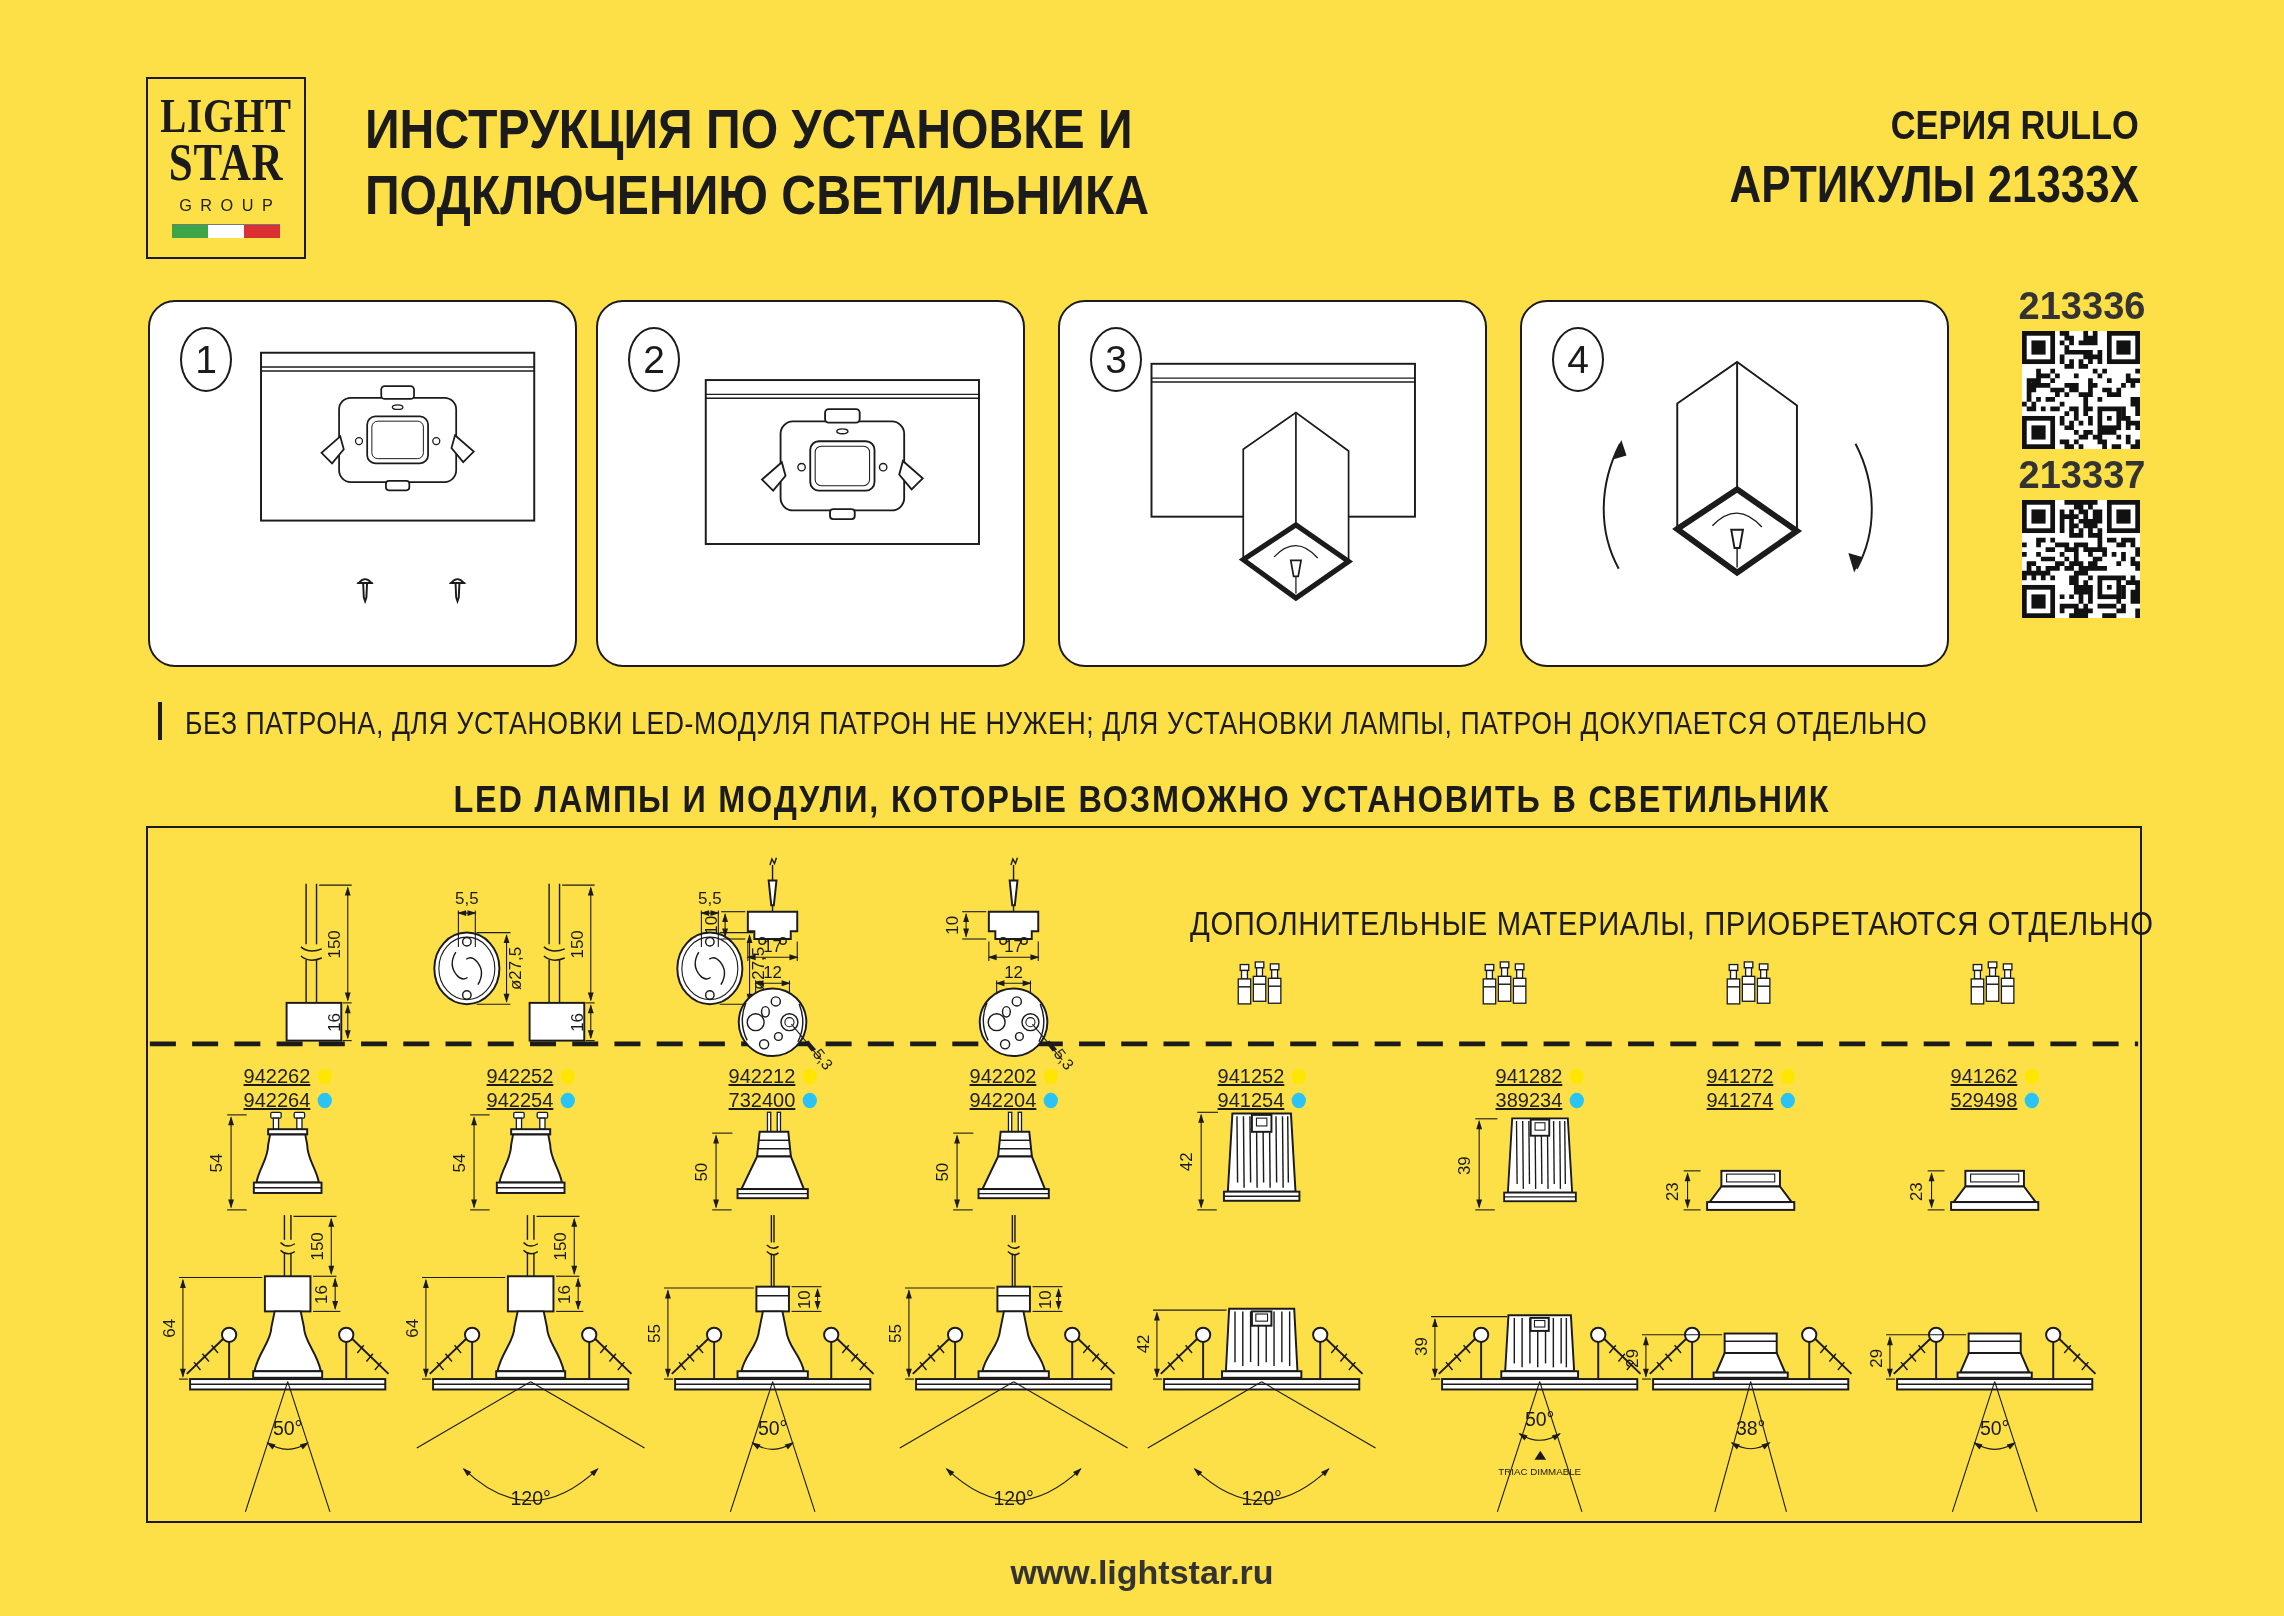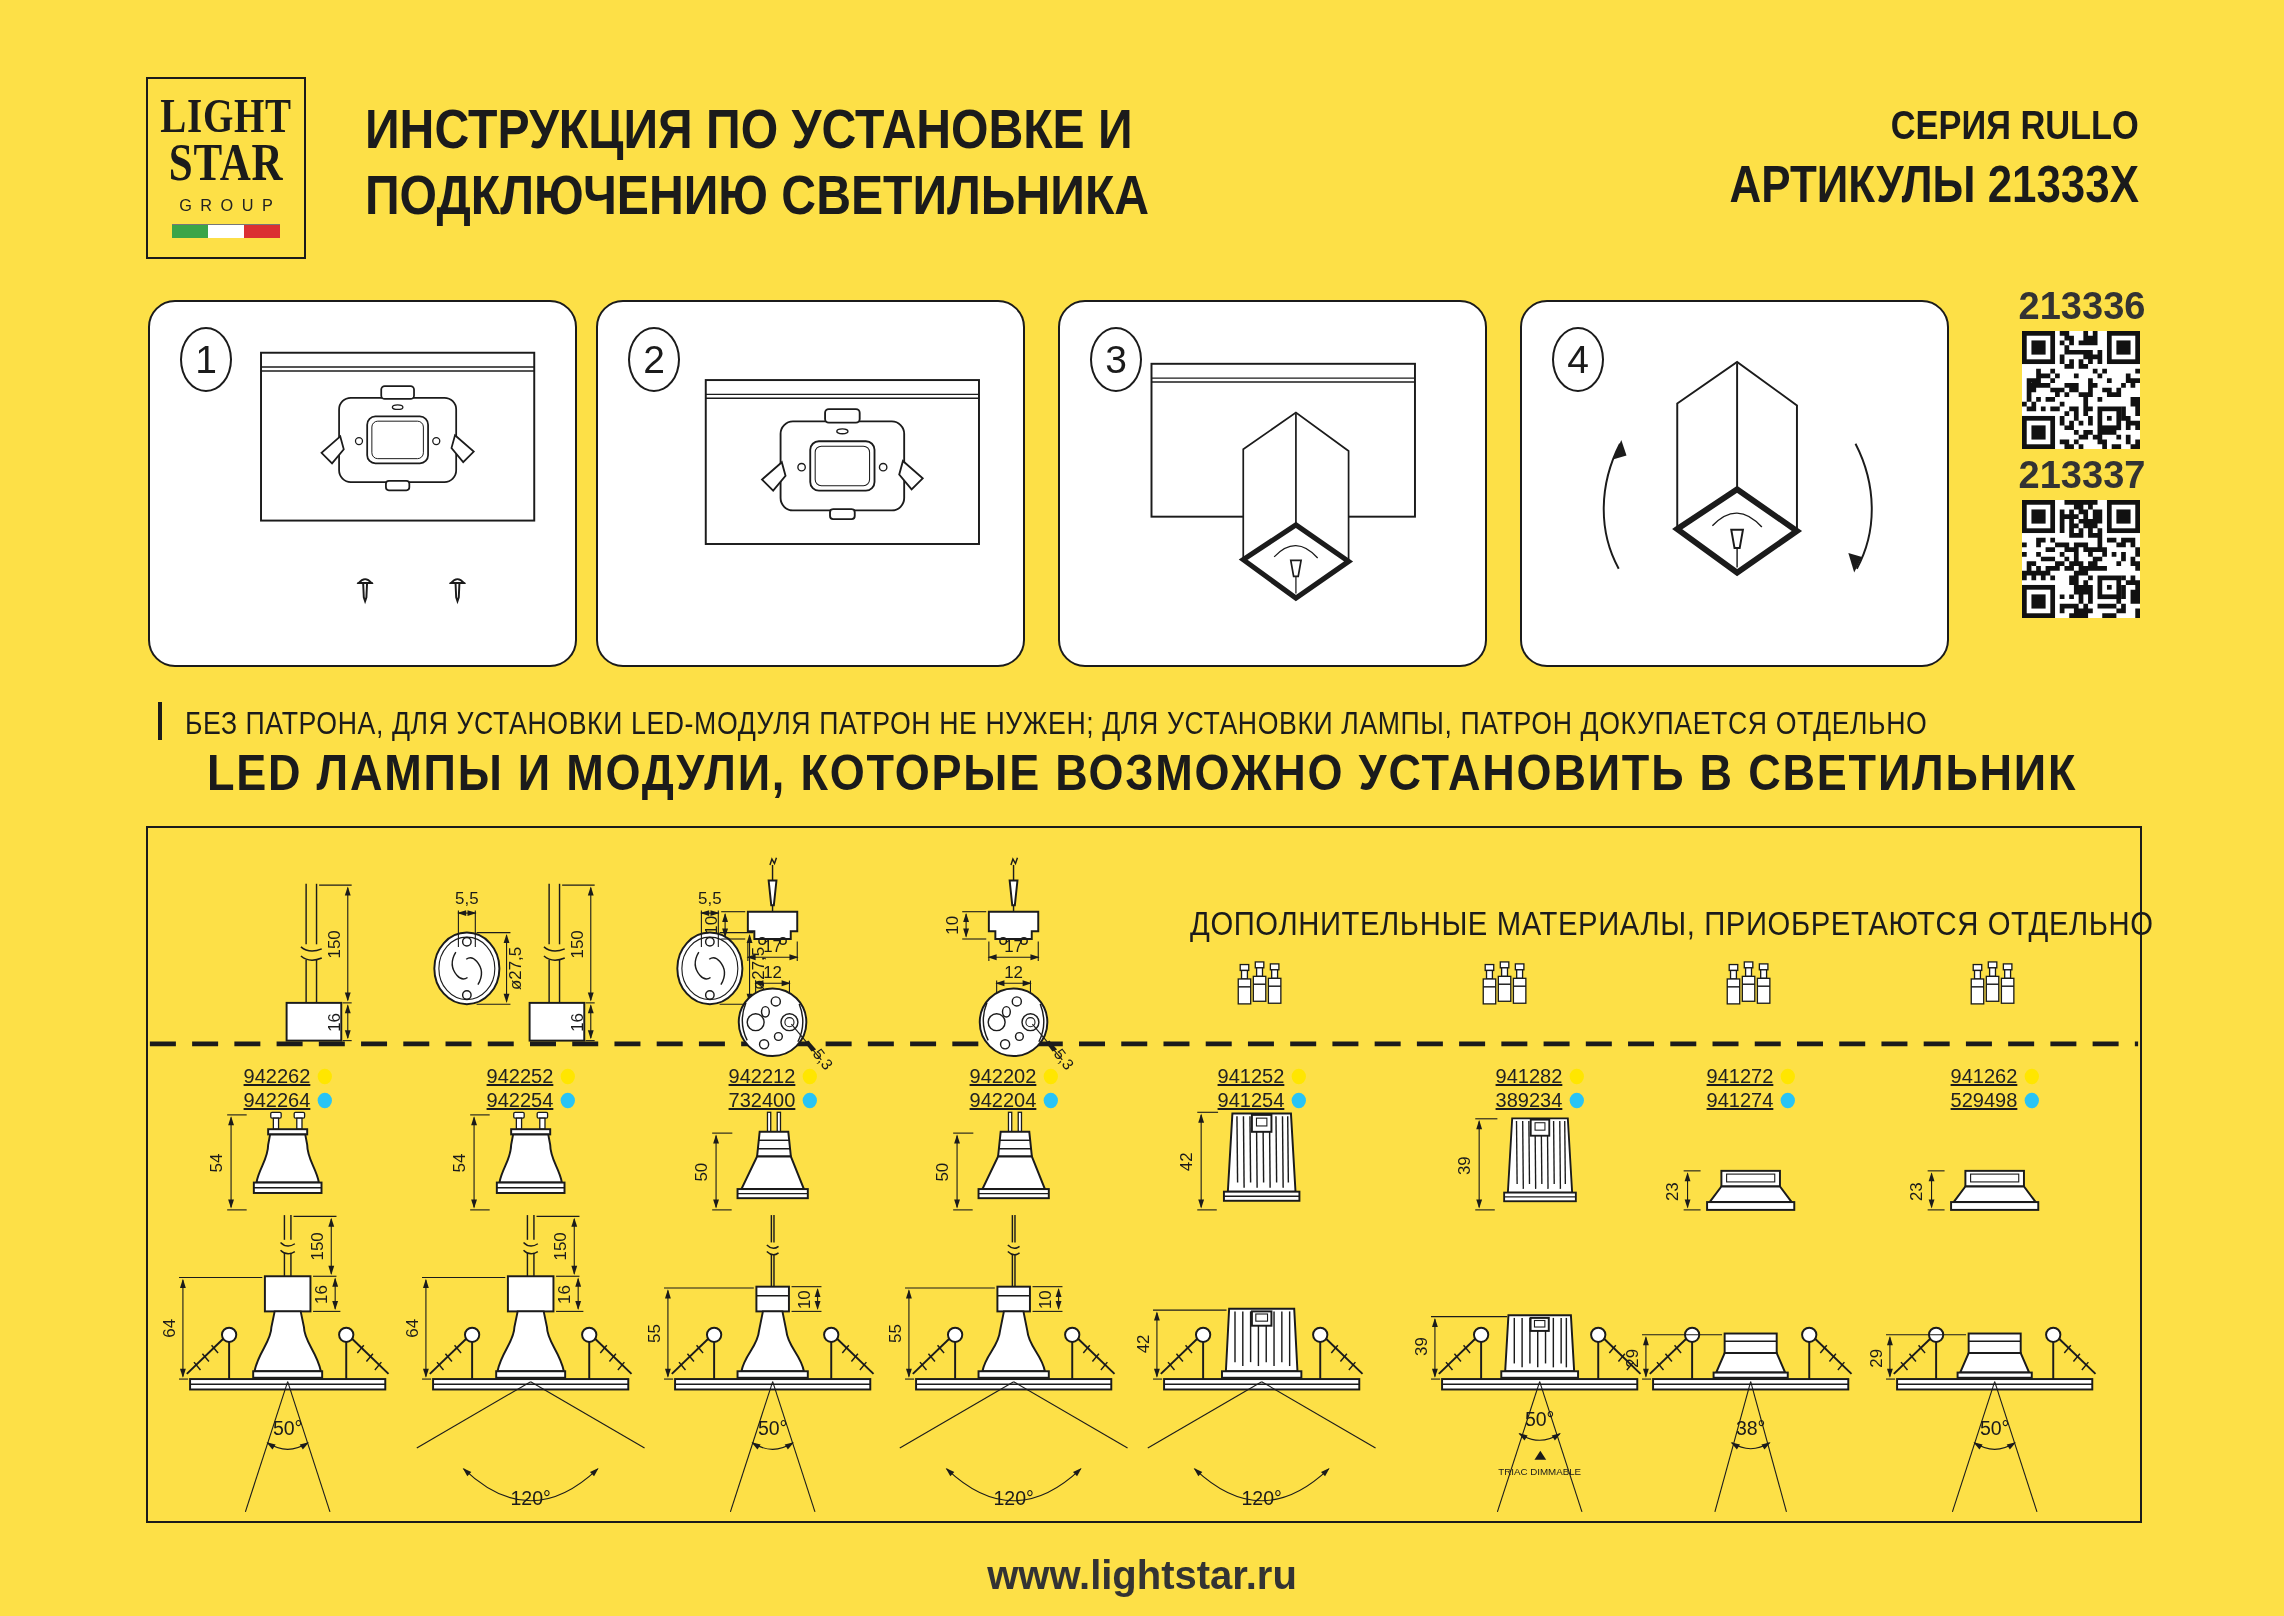--- a/index.html
+++ b/index.html
@@ -28,31 +28,31 @@
   .stepbox{top:300px;width:425px;height:363px;border:2.6px solid #1b1b1b;border-radius:27px;background:#fff;}
   .stepnum{position:absolute;left:30px;top:25px;width:48px;height:61px;border:2.6px solid #1b1b1b;border-radius:50%;
            display:flex;align-items:center;justify-content:center;font-size:39px;font-weight:400;}
 
   .qrlabel{width:182px;text-align:center;font-size:38px;font-weight:bold;color:#333;}
 
   .noteblock{left:158px;top:699px;}
   .notebar{position:absolute;left:0;top:2.6px;width:3.9px;height:38px;background:#1b1b1b;}
   .notetext{position:absolute;left:27px;top:6.5px;font-size:31px;letter-spacing:0.7px;}
 
-  .secttitle{left:0;top:744px;width:2284px;text-align:center;font-size:50px;font-weight:bold;letter-spacing:2px;}
+  .secttitle{left:0;top:779px;width:2284px;text-align:center;font-size:36px;font-weight:bold;letter-spacing:2px;}
 
   .bigbox{left:146px;top:826px;width:1992px;height:693px;border:2px solid #1b1b1b;}
   .matnote{left:1042px;top:76px;font-size:34px;font-weight:400;letter-spacing:0.7px;}
   .dashline{left:0px;top:212px;}
 
   .col{top:237px;width:244px;}
   .codes{display:flex;flex-direction:column;align-items:center;gap:1.3px;text-decoration:underline;}
   .code-row{display:flex;align-items:center;gap:6.5px;}
   .code-row span{font-size:20px;color:#222;}
-  .footer{left:0;top:1553px;width:2284px;text-align:center;font-size:40px;font-weight:bold;color:#333;}
+  .footer{left:0;top:1553px;width:2284px;text-align:center;font-size:34px;font-weight:bold;color:#333;}
 
   svg{overflow:visible;}
   svg text{font-family:"Liberation Sans",sans-serif;fill:#1b1b1b;}
   .ln{stroke:#1b1b1b;stroke-width:3;fill:none;}
   .ln2{stroke:#1b1b1b;stroke-width:2.2;fill:none;}
   .fw{fill:#fff;stroke:#1b1b1b;stroke-width:3;}
   .fw2{fill:#fff;stroke:#1b1b1b;stroke-width:2;}
   .dim{stroke:#1b1b1b;stroke-width:1.7;fill:none;}
   .blk{fill:#1b1b1b;stroke:none;}
   text.dimt{font-size:26px;text-anchor:middle;}

